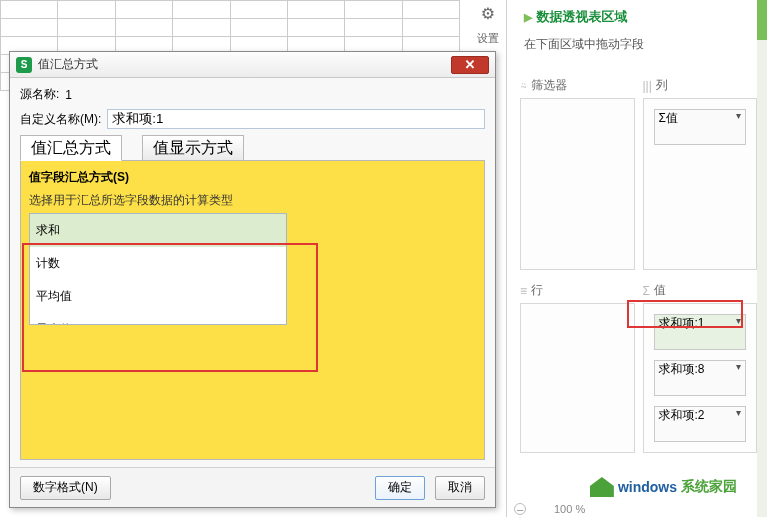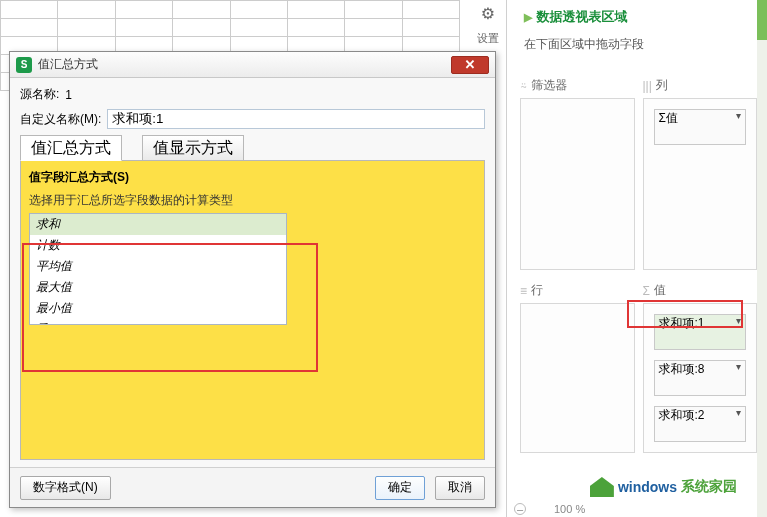--- a/index.html
+++ b/index.html
@@ -54,21 +54,21 @@
     .row input[type=text] { flex: 1; height: 20px; border: 1px solid #b8c8d8; padding: 0 4px; }
 
     .tabs { display: flex; margin-top: 4px; }
     .tab { border: 1px solid #b8b8b8; background: linear-gradient(#fff,#eaeaea); height: 22px; padding: 12px 10px; display: flex; align-items: center; margin-right: 20px; cursor: pointer; font-size: 16px; position: relative; }
     .tab.active { background: #fff; border-bottom: 1px solid #fff; z-index: 2; }
     .tab-content { border: 1px solid #b8b8b8; margin-top: -1px; padding: 8px; height: 300px; background: #fde047; }
     .sect-title { font-weight: bold; margin-bottom: 6px; }
     .sect-sub { color: #333; margin-bottom: 4px; }
 
     .listbox { width: 258px; height: 112px; border: 1px solid #aab6c4; background: #fff; overflow-y: scroll; }
-    .listbox .li-item { padding: 2px 6px; cursor: pointer; font-style: italic; }
+    .listbox .li-item { padding: 8px 6px; cursor: pointer; }
     .listbox .li-item.sel { background: #dceccf; }
 
     .red-box-list { position: absolute; border: 2px solid #e03535; top: 191px; left: 12px; width: 296px; height: 129px; pointer-events: none; }
 
     .dlg-footer { position: absolute; bottom: 0; left: 0; right: 0; height: 40px; border-top: 1px solid #d0d0d0; display: flex; align-items: center; padding: 0 10px; gap: 10px; background: #f4f4f4; }
     .btn { height: 24px; padding: 0 12px; border: 1px solid #a8a8a8; background: linear-gradient(#fff,#e8e8e8); border-radius: 2px; cursor: pointer; font-size: 12px; }
     .btn.primary { border: 1px solid #6fa0d6; background: linear-gradient(#fdfefe,#eaf2fb); }
     .dlg-footer .spacer { flex: 1; }
 
     

